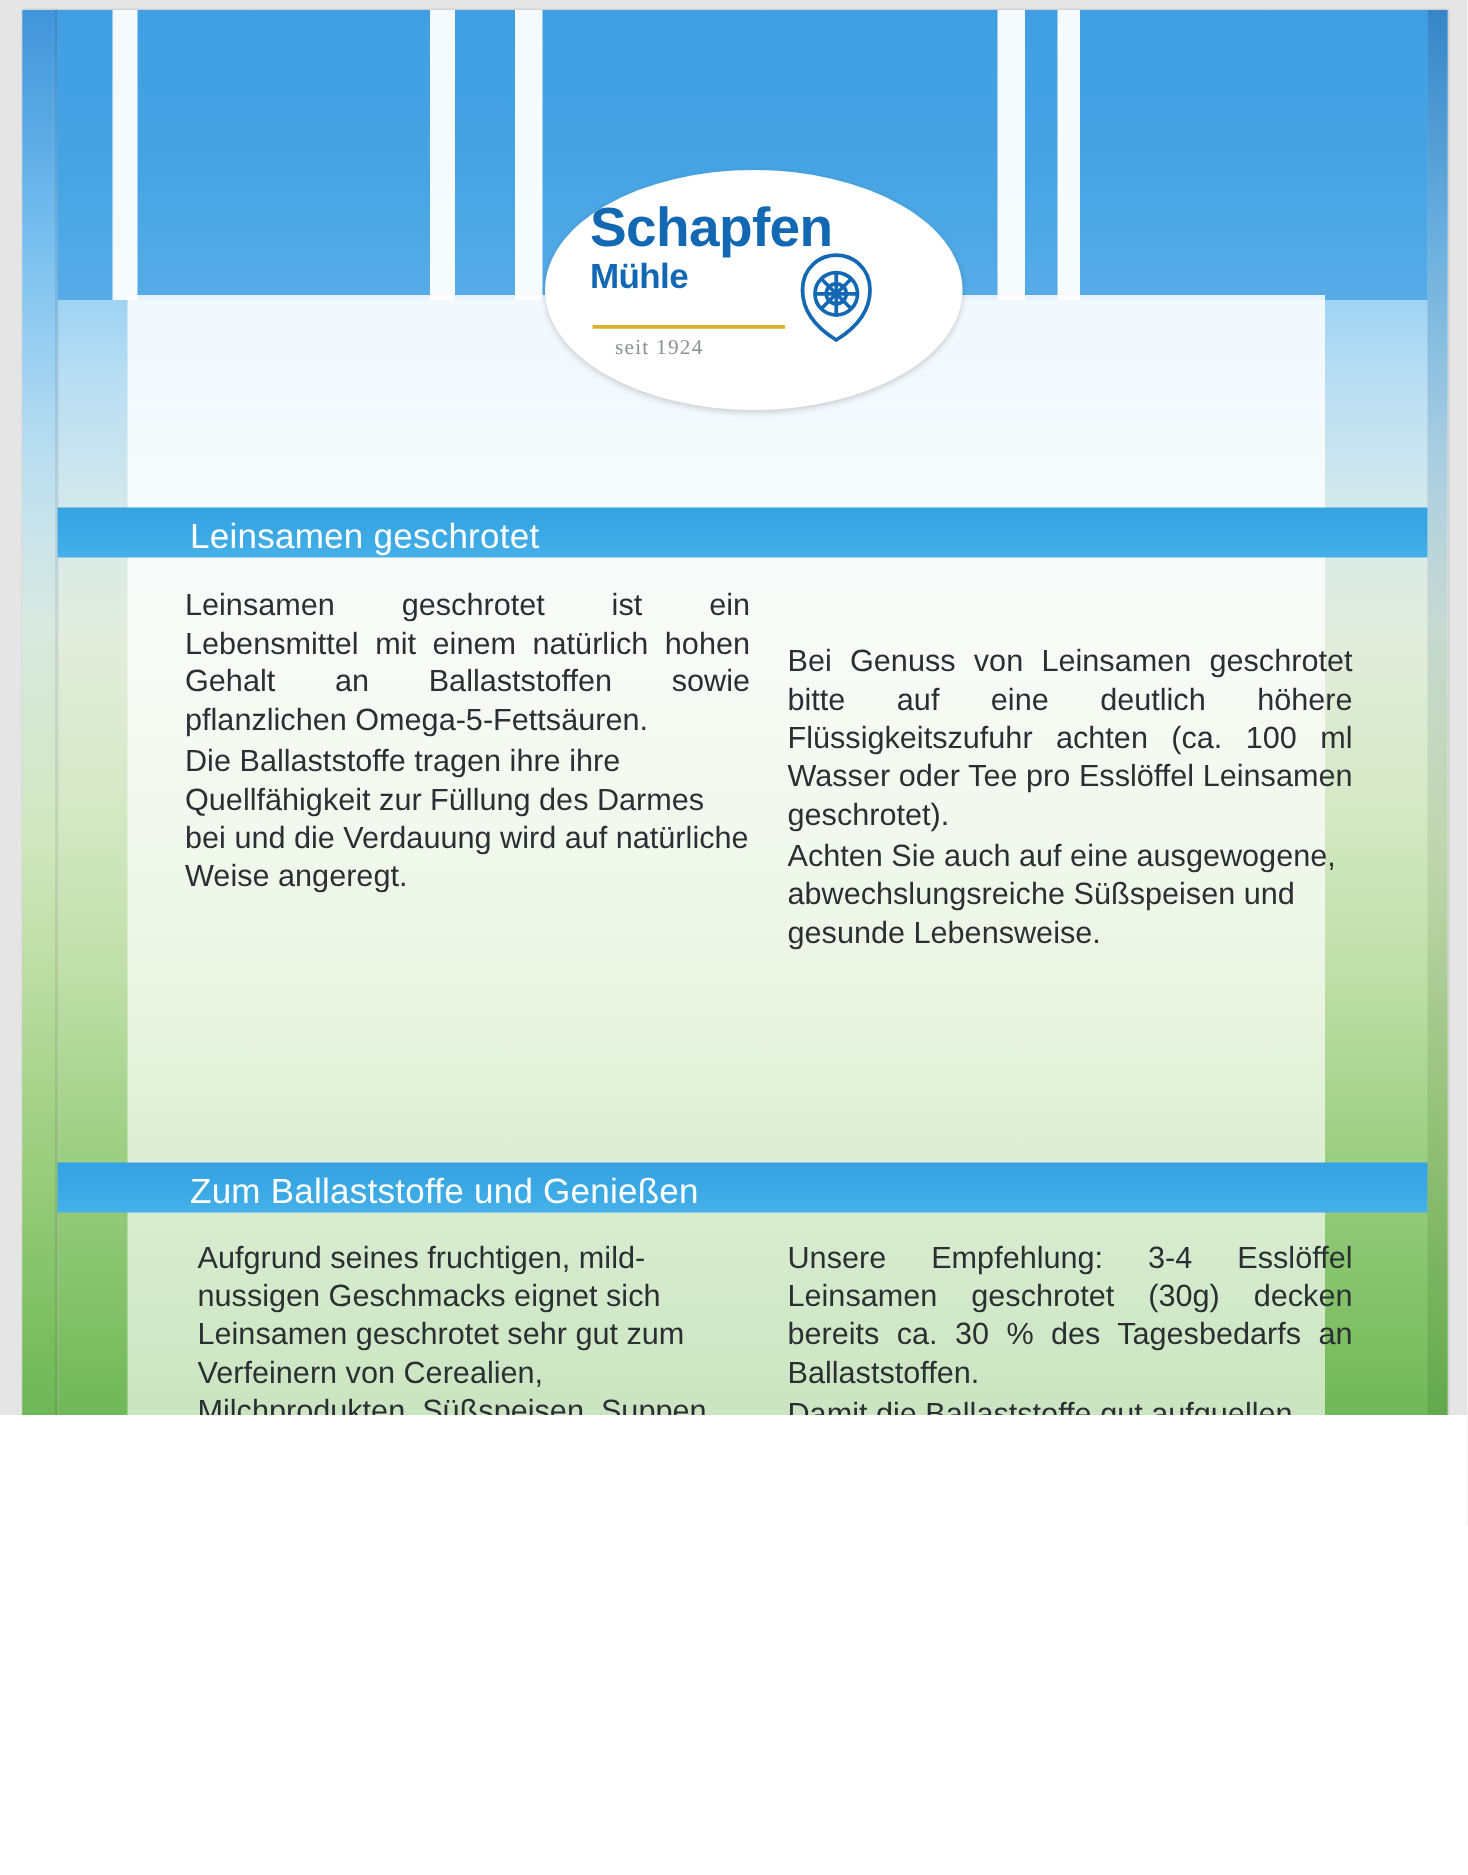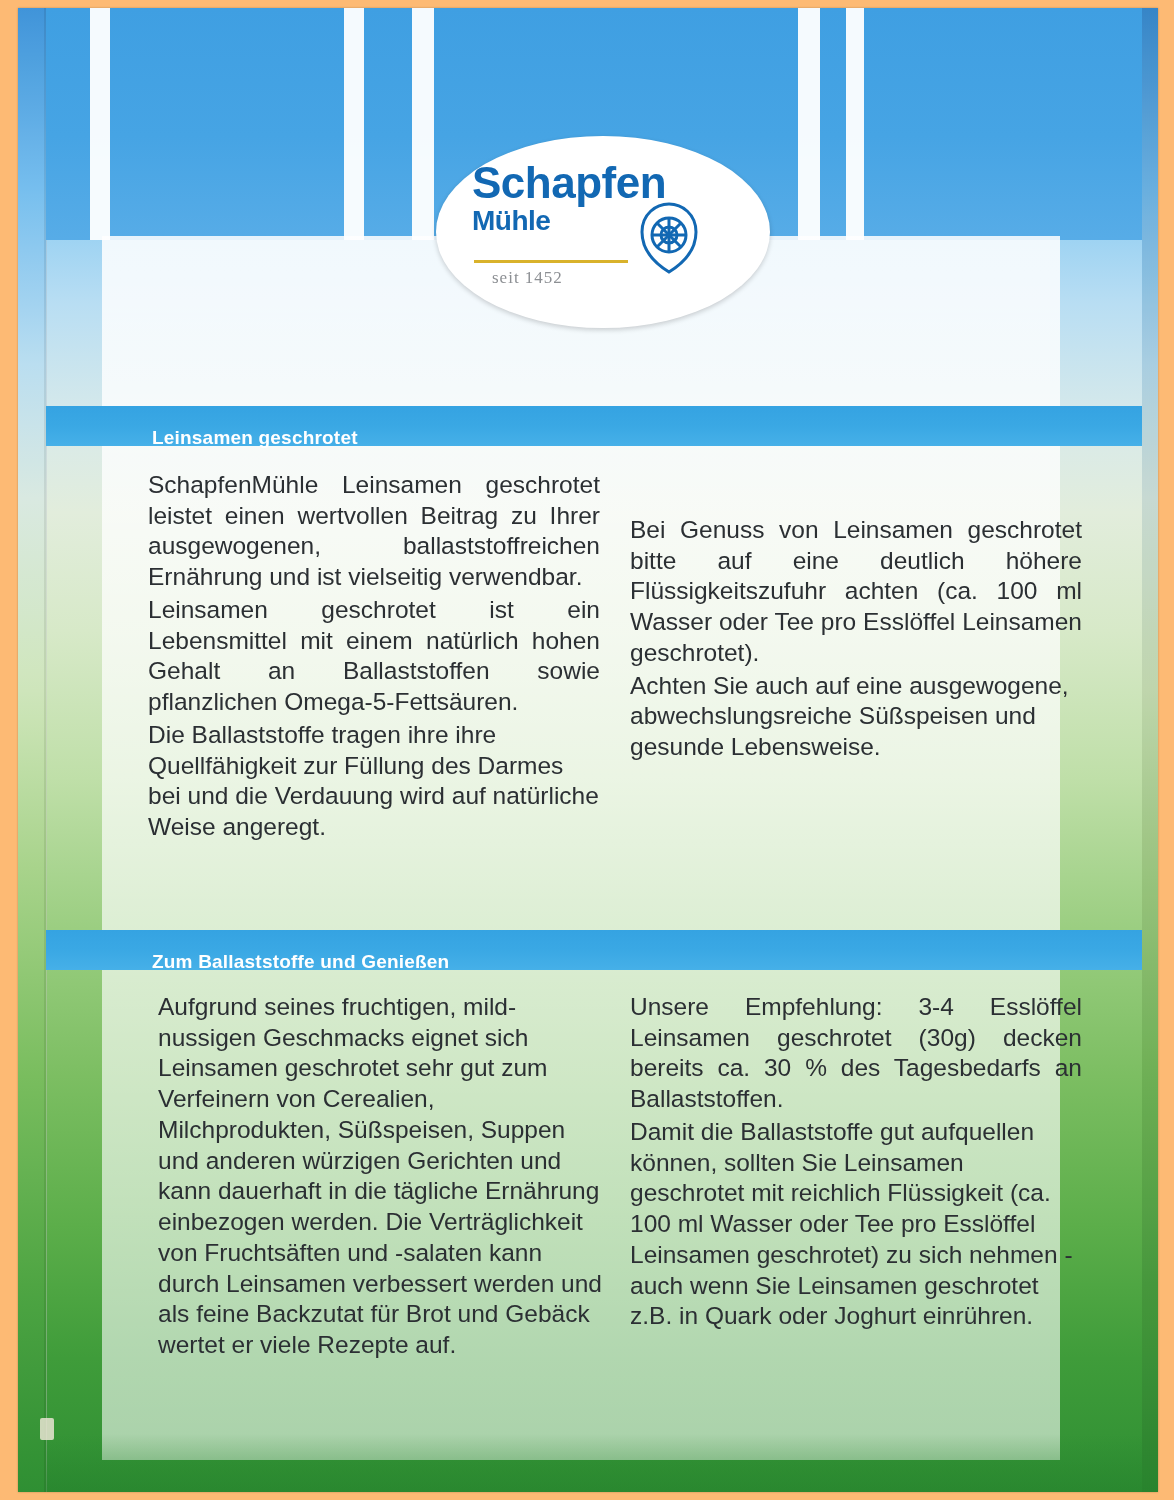--- a/index.html
+++ b/index.html
@@ -7,23 +7,23 @@
     padding: 0;
     background: #ffffff;
   }
   body {
     font-family: "Liberation Sans", sans-serif;
   }
 
   .package {
     position: relative;
     width: 1174px;
-    height: 1500px;
+    height: 1132px;
     overflow: hidden;
-    background: #fdba74;
+    background: #e5e5e5;
   }
 
   
   .carton {
     position: absolute;
     left: 18px;
     top: 8px;
     width: 1140px;
     height: 1484px;
     background: linear-gradient(to bottom,
@@ -167,24 +167,24 @@
   .sec-header {
     position: absolute;
     left: 28px;
     right: 16px;
     height: 40px;
     background: linear-gradient(to bottom, #35a3e2 0%, #3aa8e4 50%, #46b0e8 100%);
   }
   .sec-header .sec-title {
     position: absolute;
     left: 106px;
-    top: 21px;
+    top: 7px;
     color: #ffffff;
-    font-size: 19px;
-    font-weight: bold;
+    font-size: 28px;
+    font-weight: normal;
     letter-spacing: 0.2px;
   }
   .sec1 { top: 398px; }
   .sec2 { top: 922px; }
 
   
   .col {
     position: absolute;
     font-size: 24.5px;
     line-height: 1.255;
@@ -243,21 +243,21 @@
     </div>
 
     <div class="panel"></div>
 
     <div class="logo">
       <div class="logo-text">
         <div class="logo-line1">Schapfen</div>
         <div class="logo-line2">Mühle</div>
       </div>
       <div class="logo-rule"></div>
-      <div class="logo-since">seit 1452</div>
+      <div class="logo-since">seit 1924</div>
       <div class="logo-mark">
         <svg width="62" height="72" viewBox="0 0 62 72" aria-hidden="true">
           <path d="M31 2 C44 2 58 12 58 30 C58 50 44 62 31 70 C18 62 4 50 4 30 C4 12 18 2 31 2 Z" fill="none" stroke="#1268b3" stroke-width="3"></path>
           <circle cx="31" cy="33" r="17" fill="none" stroke="#1268b3" stroke-width="3"></circle>
           <circle cx="31" cy="33" r="8" fill="none" stroke="#1268b3" stroke-width="3"></circle>
           <circle cx="31" cy="33" r="3" fill="#1268b3"></circle>
           <g stroke="#1268b3" stroke-width="3">
             <line x1="31" y1="16" x2="31" y2="50"></line>
             <line x1="14" y1="33" x2="48" y2="33"></line>
             <line x1="19" y1="21" x2="43" y2="45"></line>
@@ -265,21 +265,20 @@
           </g>
         </svg>
       </div>
     </div>
 
     <div class="sec-header sec1">
       <div class="sec-title">Leinsamen geschrotet</div>
     </div>
 
     <div class="col c1a">
-      <p>SchapfenMühle Leinsamen geschrotet leistet einen wertvollen Beitrag zu Ihrer ausgewogenen, ballaststoffreichen Ernährung und ist vielseitig verwendbar.</p>
       <p>Leinsamen geschrotet ist ein Lebensmittel mit einem natürlich hohen Gehalt an Ballaststoffen sowie pflanzlichen Omega-5-Fettsäuren.</p>
       <p>Die Ballaststoffe tragen ihre ihre Quellfähigkeit zur Füllung des Darmes bei und die Verdauung wird auf natürliche Weise angeregt.</p>
     </div>
 
     <div class="col c1b">
       <p>Bei Genuss von Leinsamen geschrotet bitte auf eine deutlich höhere Flüssigkeitszufuhr achten (ca. 100 ml Wasser oder Tee pro Esslöffel Leinsamen geschrotet).</p>
       <p>Achten Sie auch auf eine ausgewogene, abwechslungsreiche Süßspeisen und gesunde Lebensweise.</p>
     </div>
 
     <div class="sec-header sec2">

